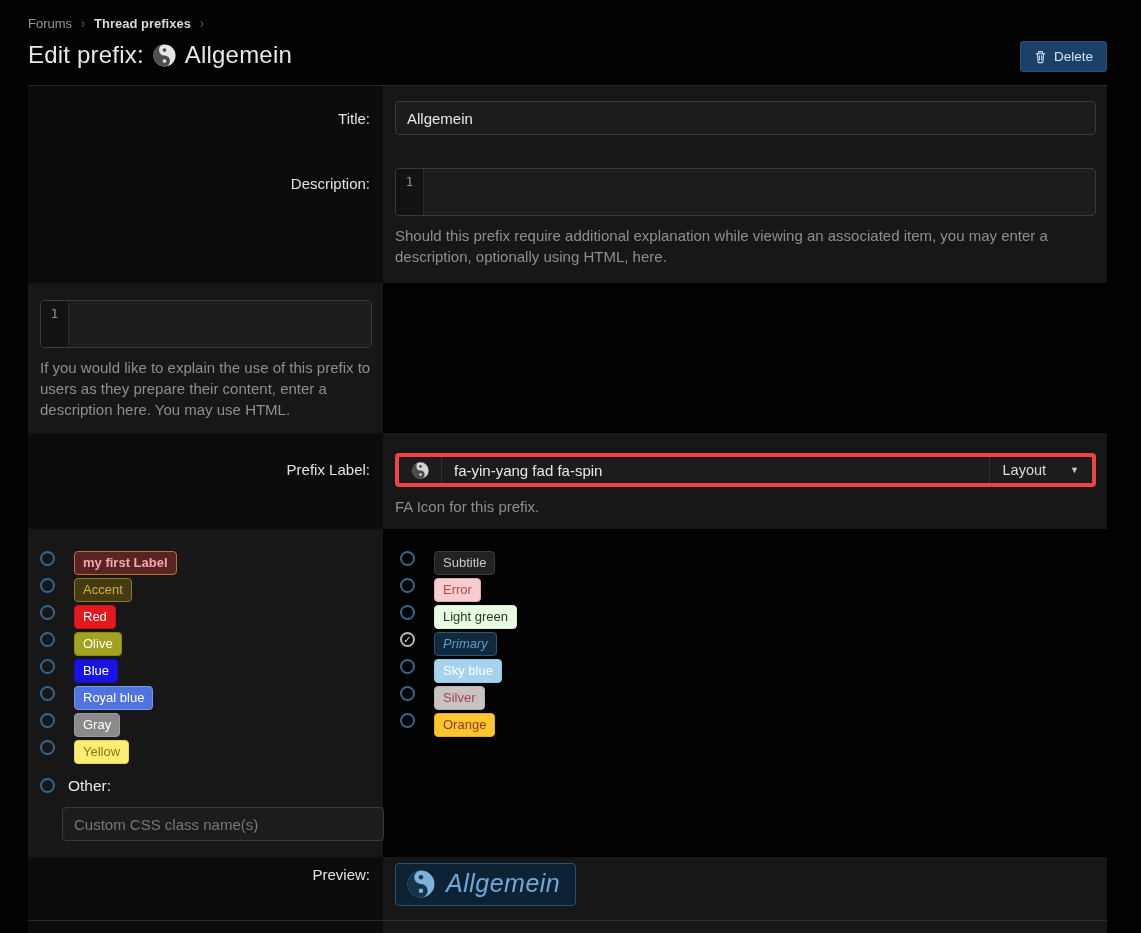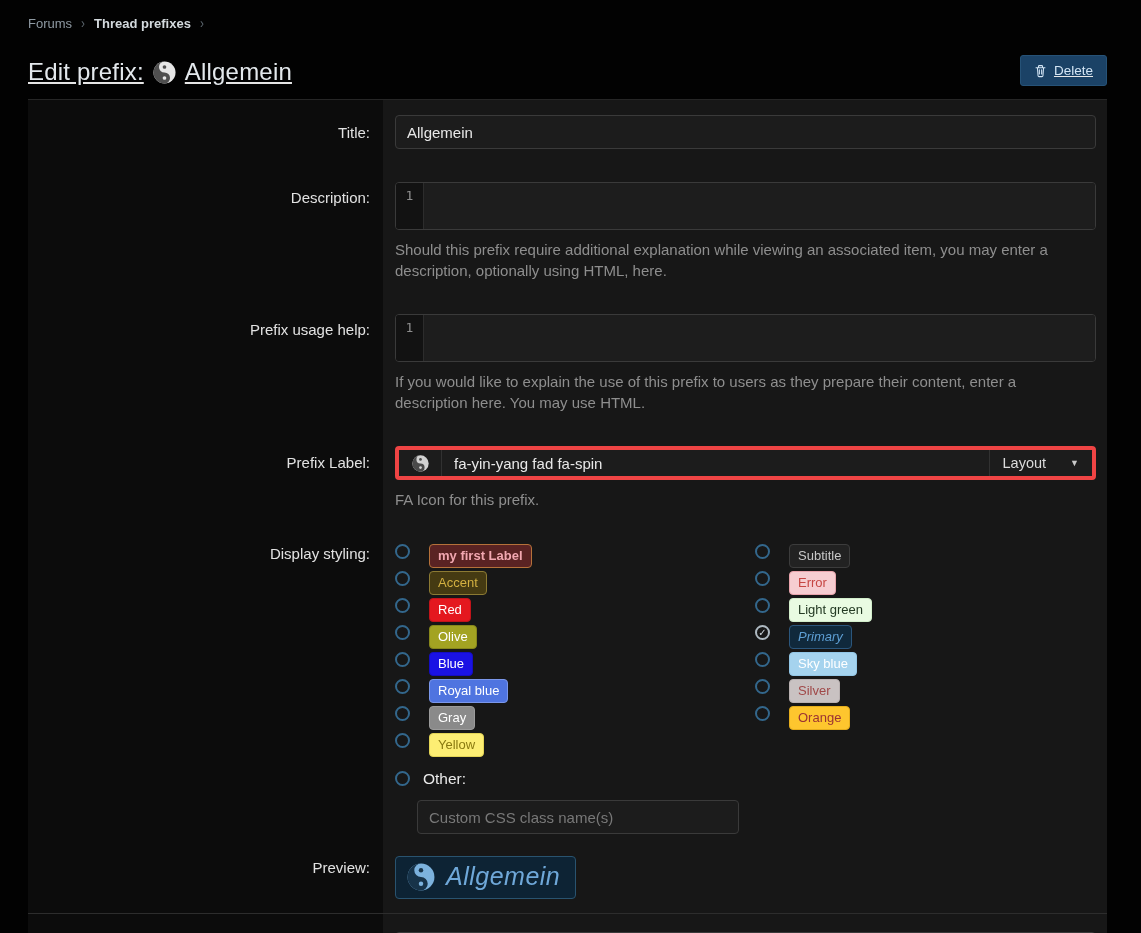--- a/index.html
+++ b/index.html
@@ -11,21 +11,21 @@
     -webkit-font-smoothing:antialiased;
   }
 
   
   .topbar { padding:14px 34px 0 28px; }
   .breadcrumb { display:flex; align-items:center; gap:9px; font-size:13px; height:18px; }
   .crumb { color:#8f9aa3; }
   .crumb.bold { color:#d4dade; font-weight:bold; }
   .crumb-sep { color:#5d676f; font-size:12px; transform:scaleY(1.25); }
 
-  .title-row { display:flex; align-items:flex-end; justify-content:space-between; margin-top:23px;text-decoration:underline; }
+  .title-row { display:flex; align-items:flex-start; justify-content:space-between; margin-top:9px; }
   .page-title { display:flex; align-items:center; gap:9px; font-size:24px; font-weight:400; color:#e3e8ec; letter-spacing:.2px; }
   .page-title .yy { width:23px; height:23px; }
 
   .delete-btn {
     display:flex; align-items:center; gap:7px;
     background:#1b4266; color:#d3e5f5;
     border:1px solid #265277; border-radius:3px;
     font-size:13.5px; font-family:inherit;
     padding:7px 13px; cursor:pointer;
   }
@@ -175,21 +175,20 @@
     <div class="control-cell">
       <div class="code-editor">
         <div class="gutter">1</div>
         <div class="editor-area"></div>
       </div>
       <div class="hint">Should this prefix require additional explanation while viewing an associated item, you may enter a description, optionally using HTML, here.</div>
     </div>
   </div>
 
   <div class="form-row row-usage">
-    <div class="label-cell">Prefix usage help:</div>
     <div class="control-cell">
       <div class="code-editor">
         <div class="gutter">1</div>
         <div class="editor-area"></div>
       </div>
       <div class="hint">If you would like to explain the use of this prefix to users as they prepare their content, enter a description here. You may use HTML.</div>
     </div>
   </div>
 
   <div class="form-row row-icon">
@@ -208,21 +207,20 @@
         <button class="layout-btn">
           <span>Layout</span>
           <span class="caret-down">▼</span>
         </button>
       </div>
       <div class="hint">FA Icon for this prefix.</div>
     </div>
   </div>
 
   <div class="form-row row-style">
-    <div class="label-cell">Display styling:</div>
     <div class="control-cell">
       <div class="options-grid">
         <div>
             <div class="option-row">
               <span class="radio"></span>
               <span class="badge" style="background: rgb(90, 35, 35); color: rgb(242, 167, 176); border-color: rgb(181, 113, 58); font-weight: bold;">my first Label</span>
             </div>
             <div class="option-row">
               <span class="radio"></span>
               <span class="badge" style="background: rgb(69, 58, 18); color: rgb(211, 176, 65); border-color: rgb(140, 122, 51);">Accent</span>

